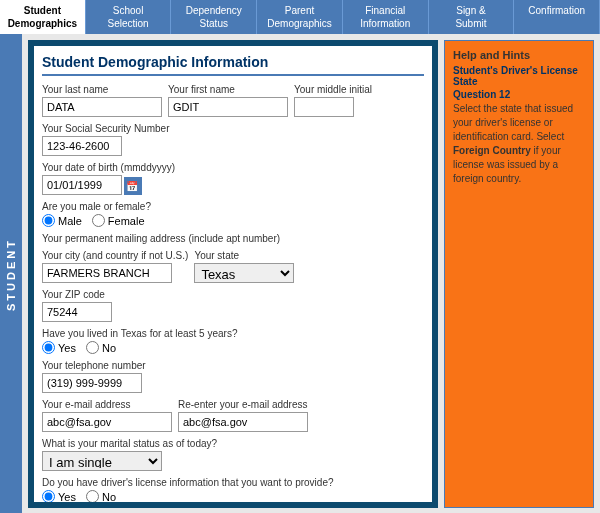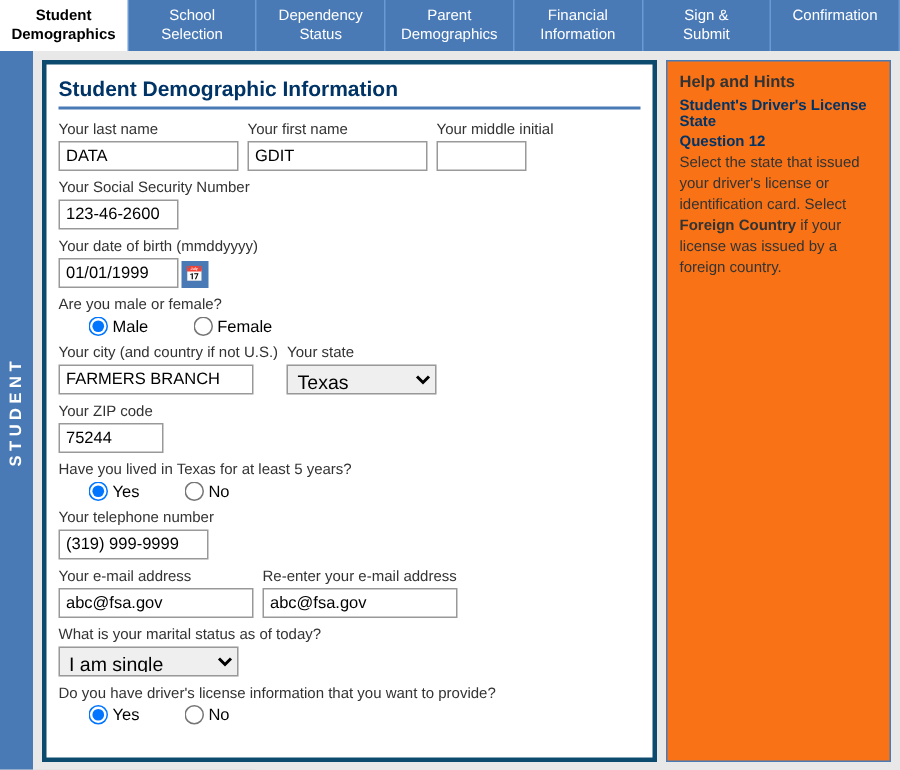--- a/index.html
+++ b/index.html
@@ -12,36 +12,36 @@
 
     
     .main-container { display: flex; width: 600px; height: 480px; }
     .sidebar { width: 22px; background: #4a7ab5; display: flex; align-items: center; justify-content: center; }
     .sidebar-text { color: #fff; font-weight: bold; font-size: 11px; writing-mode: vertical-rl; transform: rotate(180deg); letter-spacing: 3px; text-transform: uppercase; }
 
     
     .content-area { flex: 1; background: #e8e8e8; padding: 6px; display: flex; gap: 6px; }
 
     
-    .form-section { flex: 1; background: #fff; border: 3px solid #0c4a6e; padding: 8px; overflow-y: auto; }
+    .form-section { flex: 1; background: #fff; border: 6px solid #0c4a6e; padding: 8px; overflow-y: auto; }
     .form-title { font-size: 14px; font-weight: bold; color: #003366; border-bottom: 2px solid #4a7ab5; padding-bottom: 4px; margin-bottom: 8px; }
 
     .field-group { margin-bottom: 6px; }
     .field-label { font-size: 10px; color: #333; margin-bottom: 2px; display: block; }
     input[type="text"] { border: 1px solid #999; padding: 2px 4px; font-size: 11px; height: 20px; }
     .input-sm { width: 60px; }
     .input-md { width: 120px; }
     .input-dob { width: 80px; }
     .input-ssn { width: 80px; }
     .input-zip { width: 70px; }
     .input-phone { width: 100px; }
     .input-email { width: 130px; }
 
     .radio-group { display: flex; gap: 10px; align-items: center; }
-    .radio-group label { font-size: 11px; display: flex; align-items: center; gap: 3px; margin-left: 20px; }
+    .radio-group label { font-size: 11px; display: flex; align-items: center; gap: 3px; }
 
     select { border: 1px solid #999; padding: 2px 2px; font-size: 13px; height: 20px; }
     .select-state { width: 100px; }
     .select-marital { width: 120px; }
 
     
     .help-panel { width: 150px; background: #f97316; border: 1px solid #4a7ab5; padding: 8px; font-size: 10px; }
     .help-title { font-weight: bold; font-size: 11px; color: #333; margin-bottom: 4px; }
     .help-subtitle { font-weight: bold; font-size: 10px; color: #003366; margin-bottom: 2px; }
     .help-body { font-size: 10px; line-height: 1.4; color: #333; }
@@ -117,20 +117,21 @@
             <span>Male</span>
           </label>
           <label>
             <input type="radio" name="gender" style="">
             <span>Female</span>
           </label>
         </div>
       </div>
 
       <div class="field-group">
+        <span class="field-label">Your permanent mailing address (include apt number)</span>
       </div>
 
       <div class="field-group">
         <div class="inline-fields">
           <div>
             <span class="field-label">Your city (and country if not U.S.)</span>
             <input type="text" style="width: 130px;" value="FARMERS BRANCH">
           </div>
           <div>
             <span class="field-label">Your state</span>

